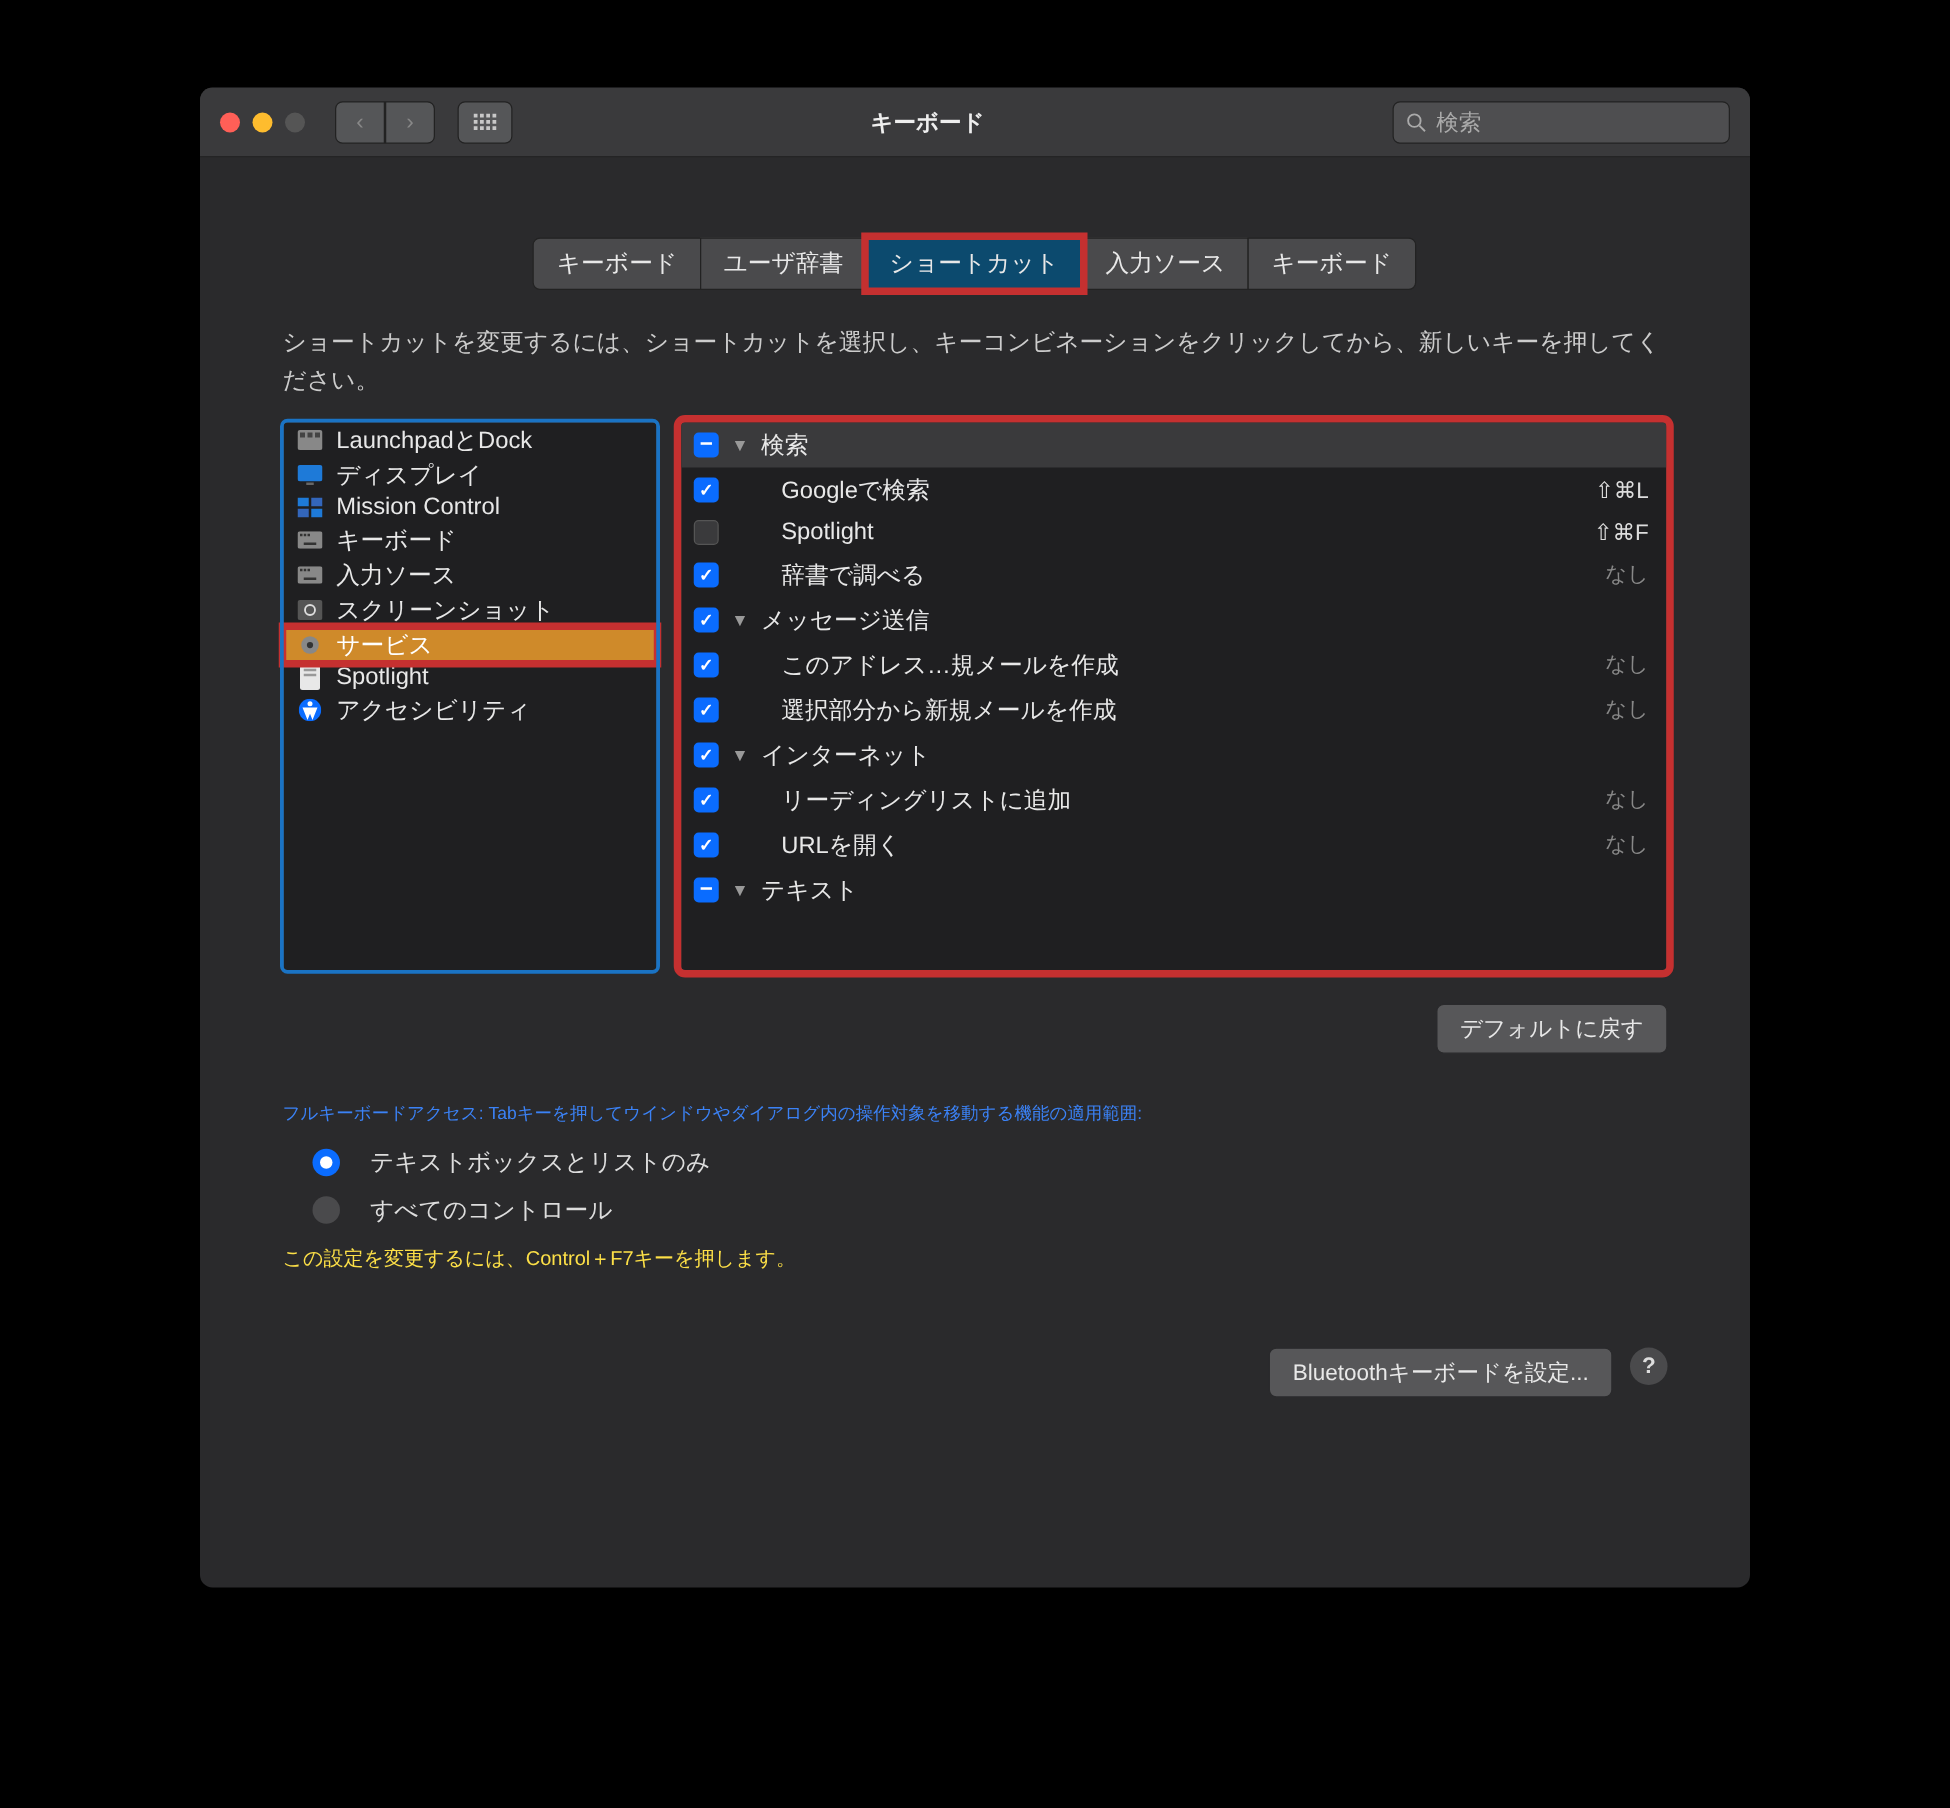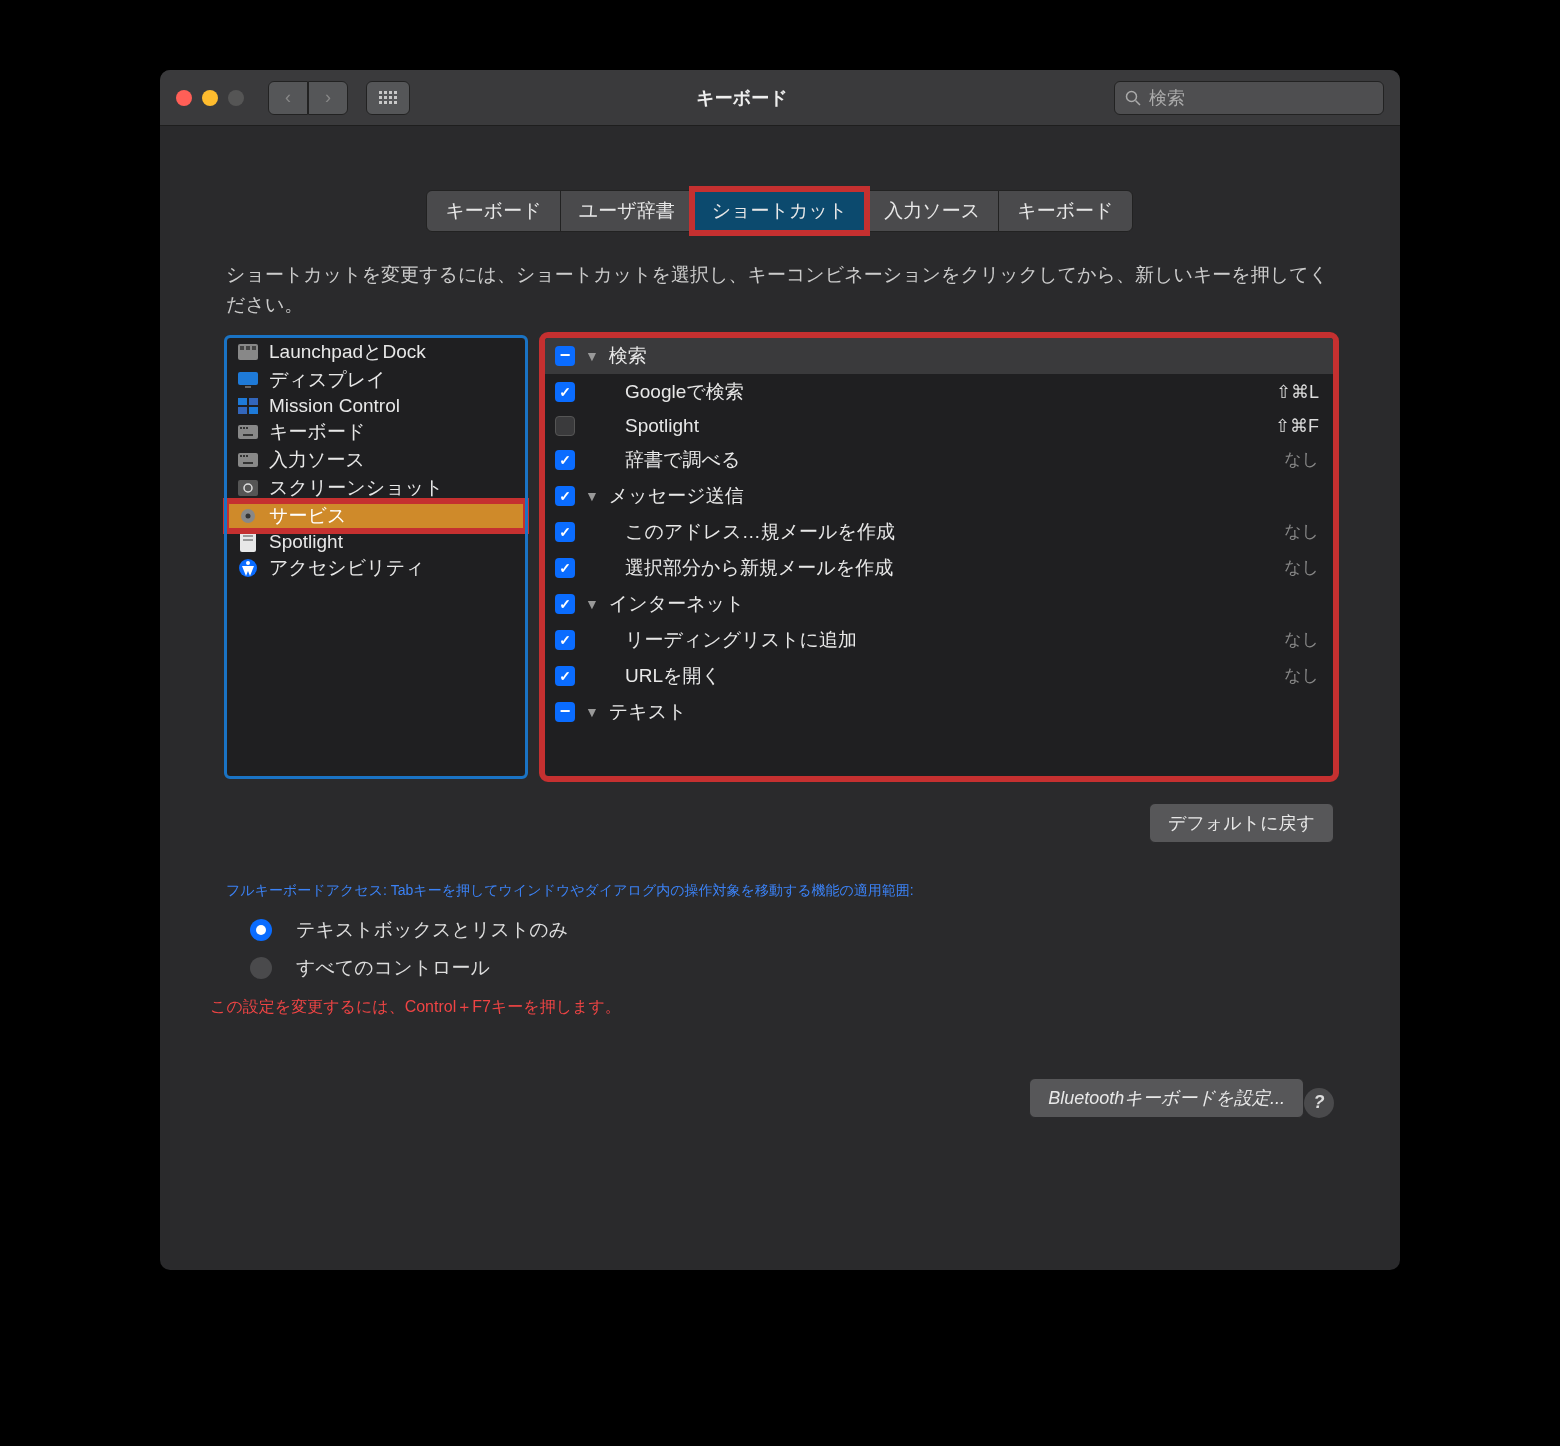--- a/index.html
+++ b/index.html
@@ -130,23 +130,23 @@
     background: #575759; border: 1px solid #2a2a2c; border-radius: 6px;
     padding: 7px 18px; color: #e8e8e8; font-size: 18px;
   }
 
   .full-access { margin: 18px 36px 8px; color: #3b82f6; line-height: 1.7; font-size: 14px; }
   .radio-row { display: flex; align-items: center; gap: 24px; margin: 6px 60px; font-size: 19px; }
   .radio { width: 22px; height: 22px; border-radius: 50%; background: #0a6cff; display: flex; align-items: center; justify-content: center; }
   .radio::after { content: ""; width: 10px; height: 10px; border-radius: 50%; background: #fff; }
   .radio.off { background: #4a4a4c; }
   .radio.off::after { display: none; }
-  .hint { margin: 10px 20px; color: #ef4444; font-size: 16px; }
-
-  .footer { display: flex; justify-content: flex-end; align-items: flex-end; margin: 50px 36px 0; font-style: italic; }
+  .hint { margin: 10px 36px; color: #fde047; font-size: 16px; }
+
+  .footer { display: flex; justify-content: flex-end; align-items: flex-start; gap: 14px; margin: 50px 36px 0; }
   .help { width: 30px; height: 30px; border-radius: 50%; background: #4a4a4c; display: flex; align-items: center; justify-content: center; color: #ddd; font-weight: bold; }
 </style>
 </head>
 <body>
 
 <div class="window">
   <div class="titlebar">
     <div class="traffic-lights">
       <div class="traffic-light tl-red"></div>
       <div class="traffic-light tl-yellow"></div>

